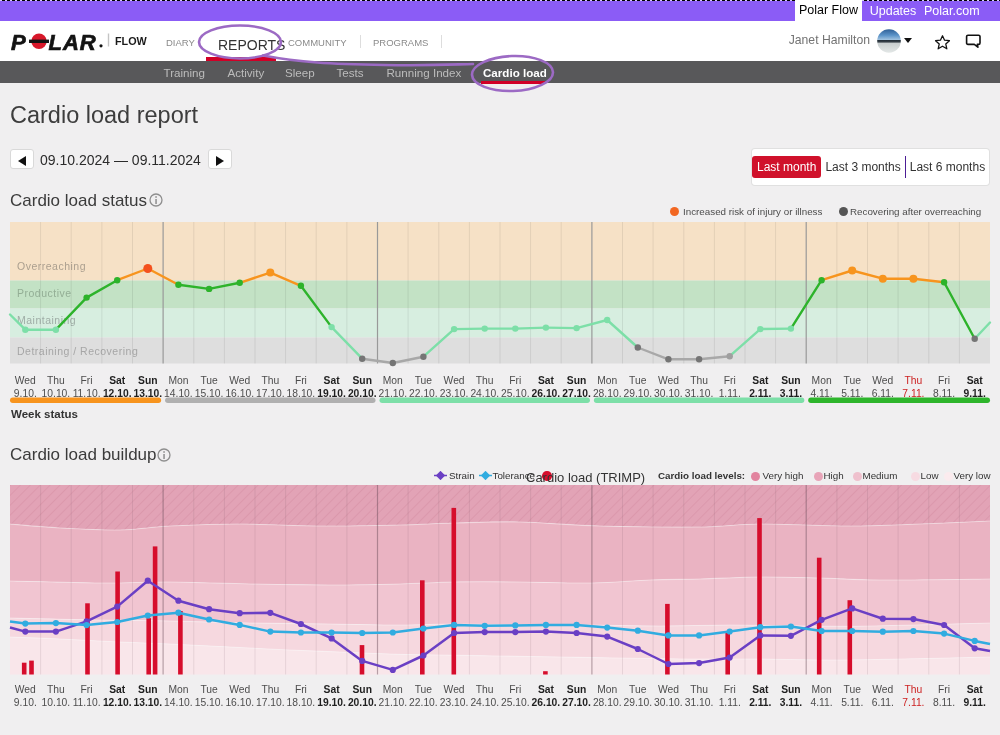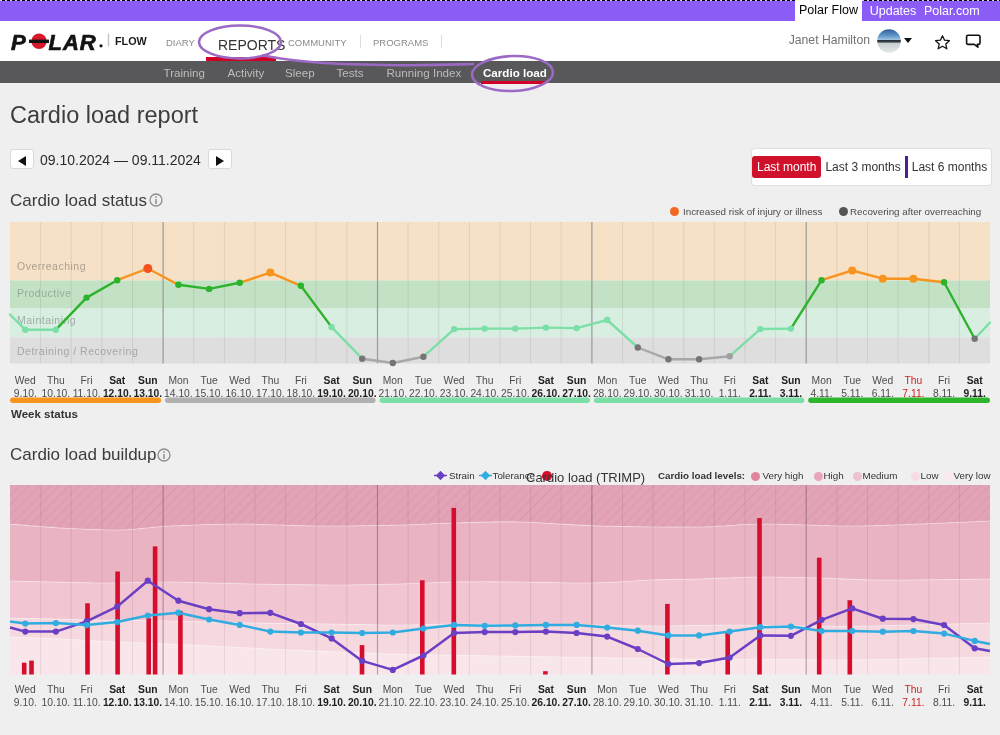--- a/index.html
+++ b/index.html
@@ -73,21 +73,21 @@
 <div style="position:absolute;left:10px;top:102px;font-size:23.5px;color:#3d3d3d">Cardio load report</div>
     <div style="position:absolute;left:10px;top:149px;width:24px;height:20px;background:#fff;border:1px solid #d9d9d9;border-radius:3px;text-align:center">
       <div style="margin:5.5px auto 0;width:0;height:0;border-top:5px solid transparent;border-bottom:5px solid transparent;border-right:8px solid #111"></div>
     </div>
     <div style="position:absolute;left:40px;top:152px;font-size:14px;color:#2b2b2b">09.10.2024 — 09.11.2024</div>
     <div style="position:absolute;left:208px;top:149px;width:24px;height:20px;background:#fff;border:1px solid #d9d9d9;border-radius:3px">
       <div style="margin:5.5px auto 0;width:0;height:0;border-top:5px solid transparent;border-bottom:5px solid transparent;border-left:8px solid #111"></div>
     </div>
     <div style="position:absolute;left:752px;top:149px;height:36px;background:#fff;border-radius:3px;box-shadow:0 0 0 1px #e0e0e0;font-size:12px;display:flex;align-items:center;white-space:nowrap">
       <div style="background:#d0112b;color:#fff;border-radius:3px;height:22px;line-height:22px;padding:0 5px">Last month</div>
-      <div style="color:#333;height:22px;line-height:22px;padding:0 4px;border-right:3px solid #4c1d95">Last 3 months</div>
+      <div style="color:#333;height:22px;line-height:22px;padding:0 4px;border-right:1px solid #4c1d95">Last 3 months</div>
       <div style="color:#333;height:22px;line-height:22px;padding:0 4px">Last 6 months</div>
     </div>
     <div style="position:absolute;left:10px;top:191px;font-size:17px;color:#3b3b3b">Cardio load status</div>
     <svg style="position:absolute;left:148.5px;top:193px" width="14" height="14" viewBox="0 0 14 14">
       <circle cx="7" cy="7" r="6" fill="none" stroke="#8e8e8e" stroke-width="1.3"></circle>
       <rect x="6.3" y="6" width="1.5" height="5" fill="#8e8e8e"></rect>
       <rect x="6.3" y="3.2" width="1.5" height="1.6" fill="#8e8e8e"></rect>
     </svg>
     <span style="position:absolute;left:670px;top:207px;width:9px;height:9px;border-radius:50%;background:#f26722"></span>
     <div style="position:absolute;left:683px;top:205.5px;font-size:9.8px;color:#4c4c4c">Increased risk of injury or illness</div>

